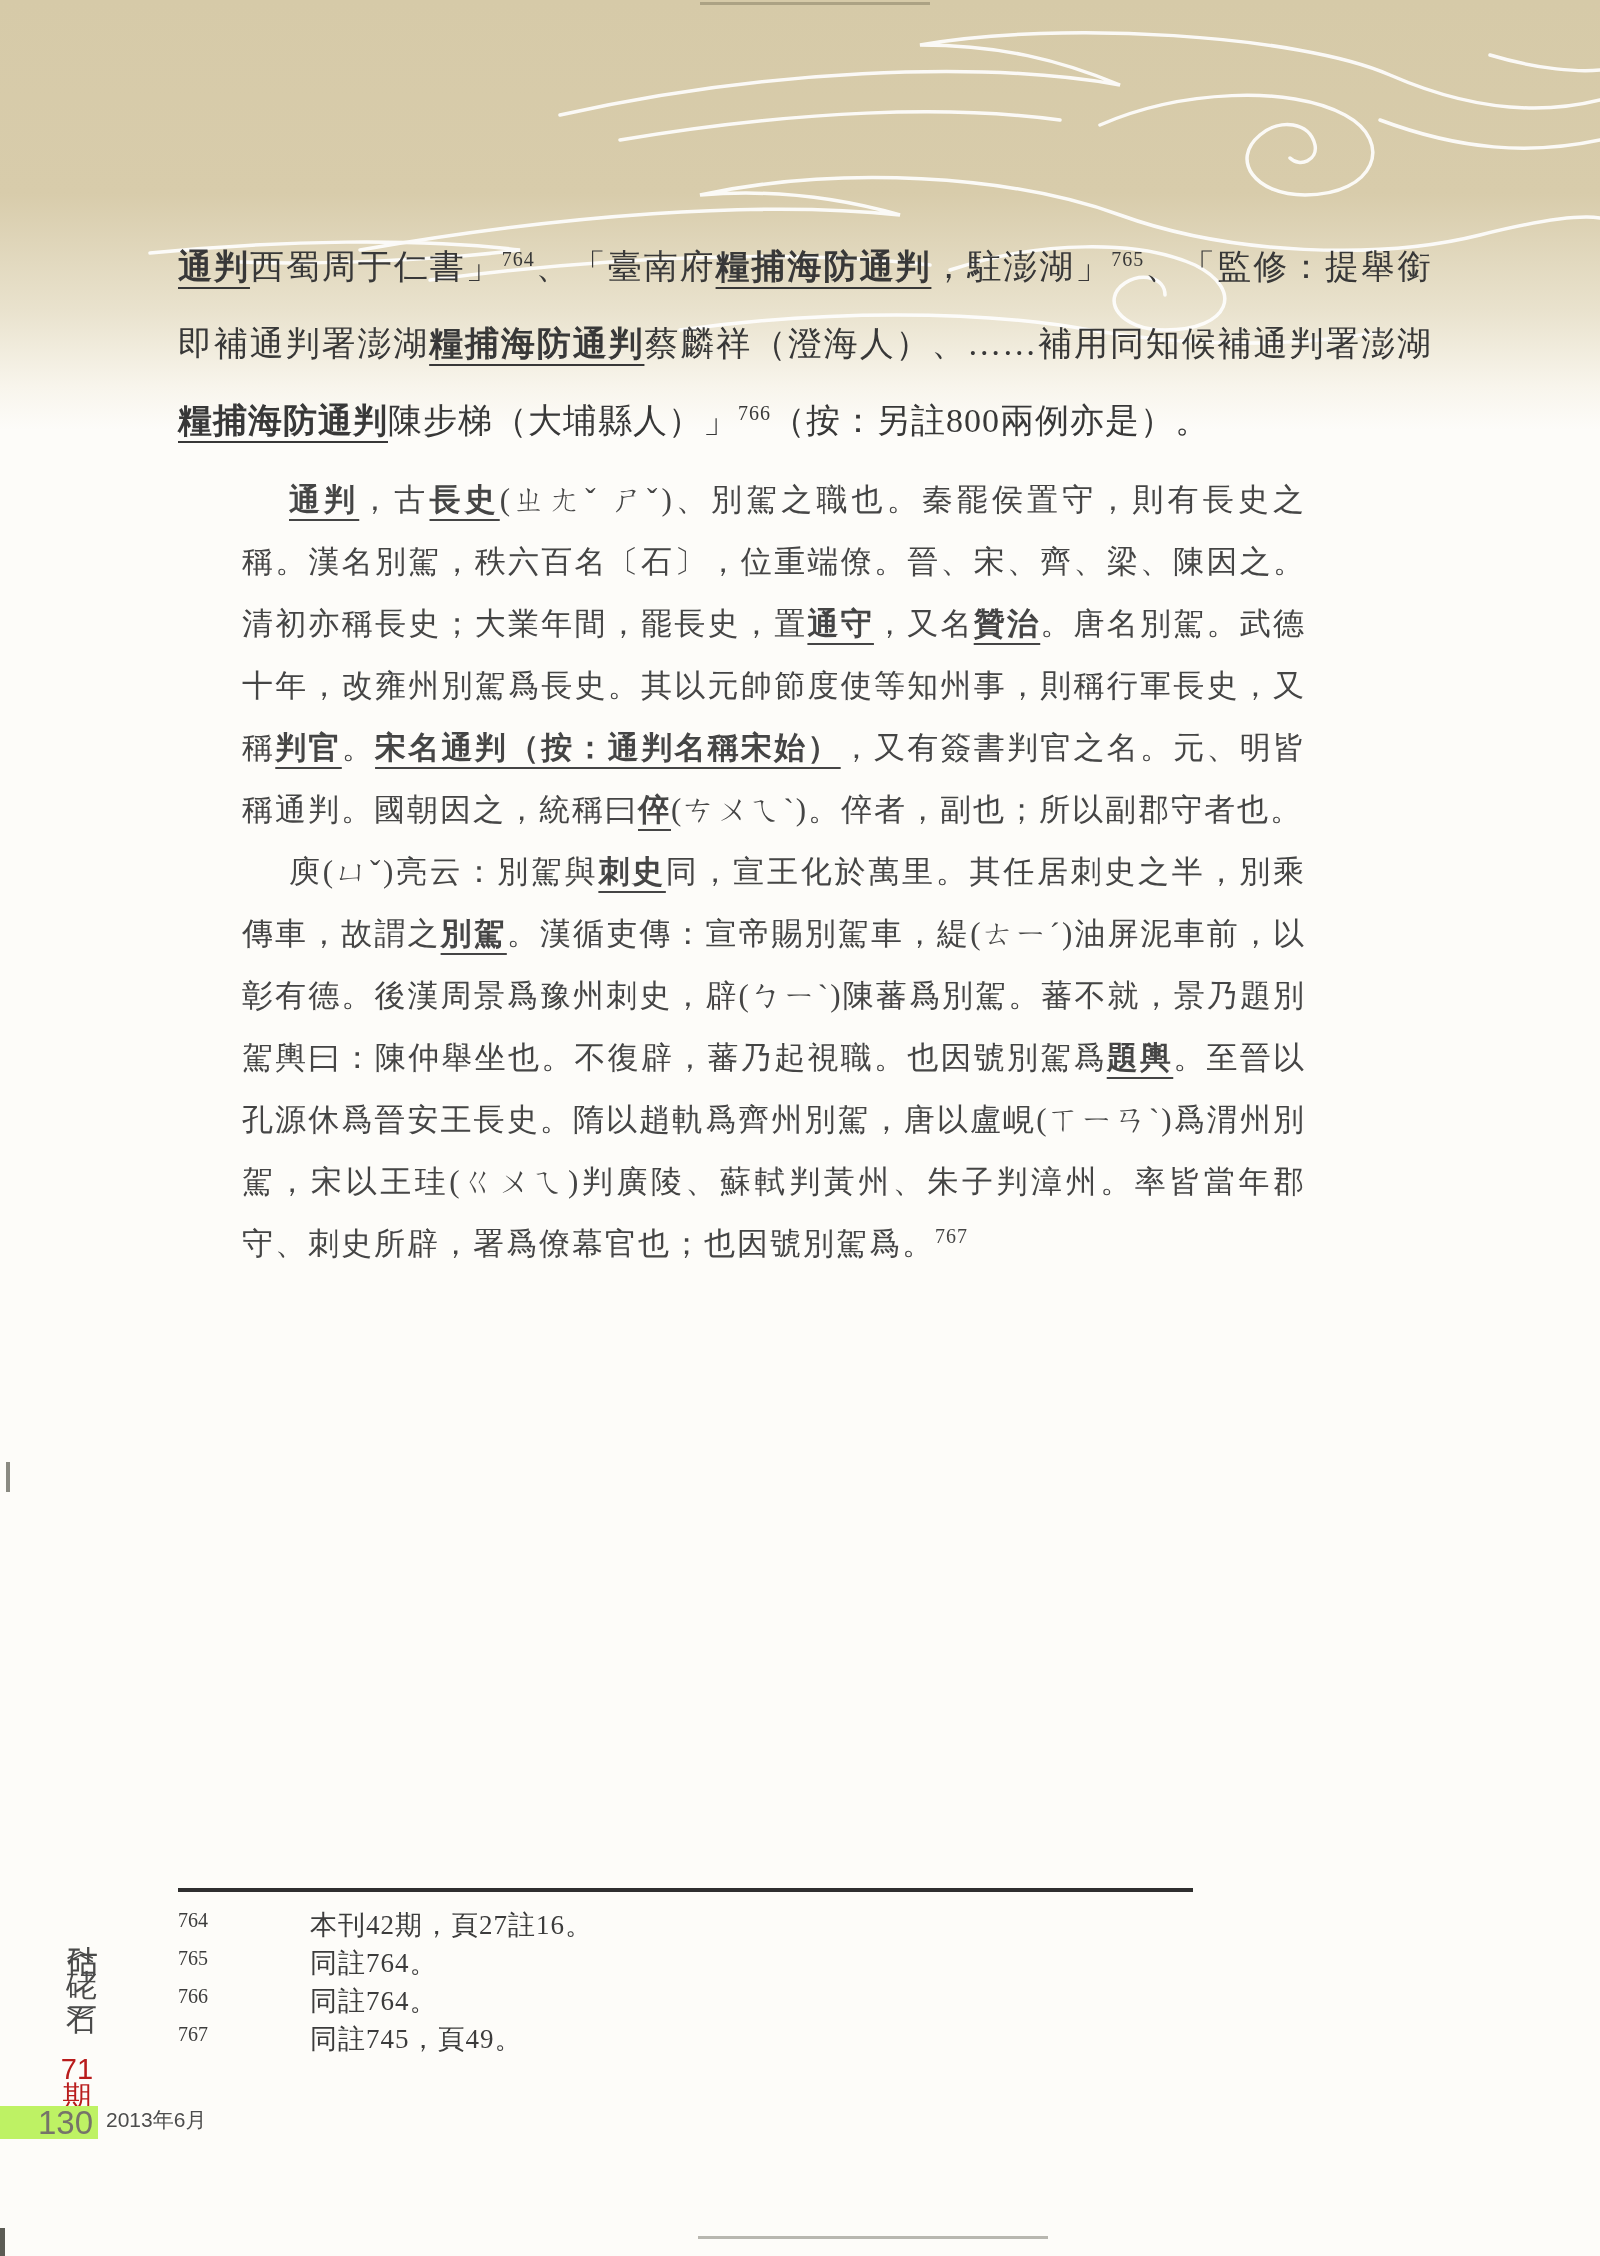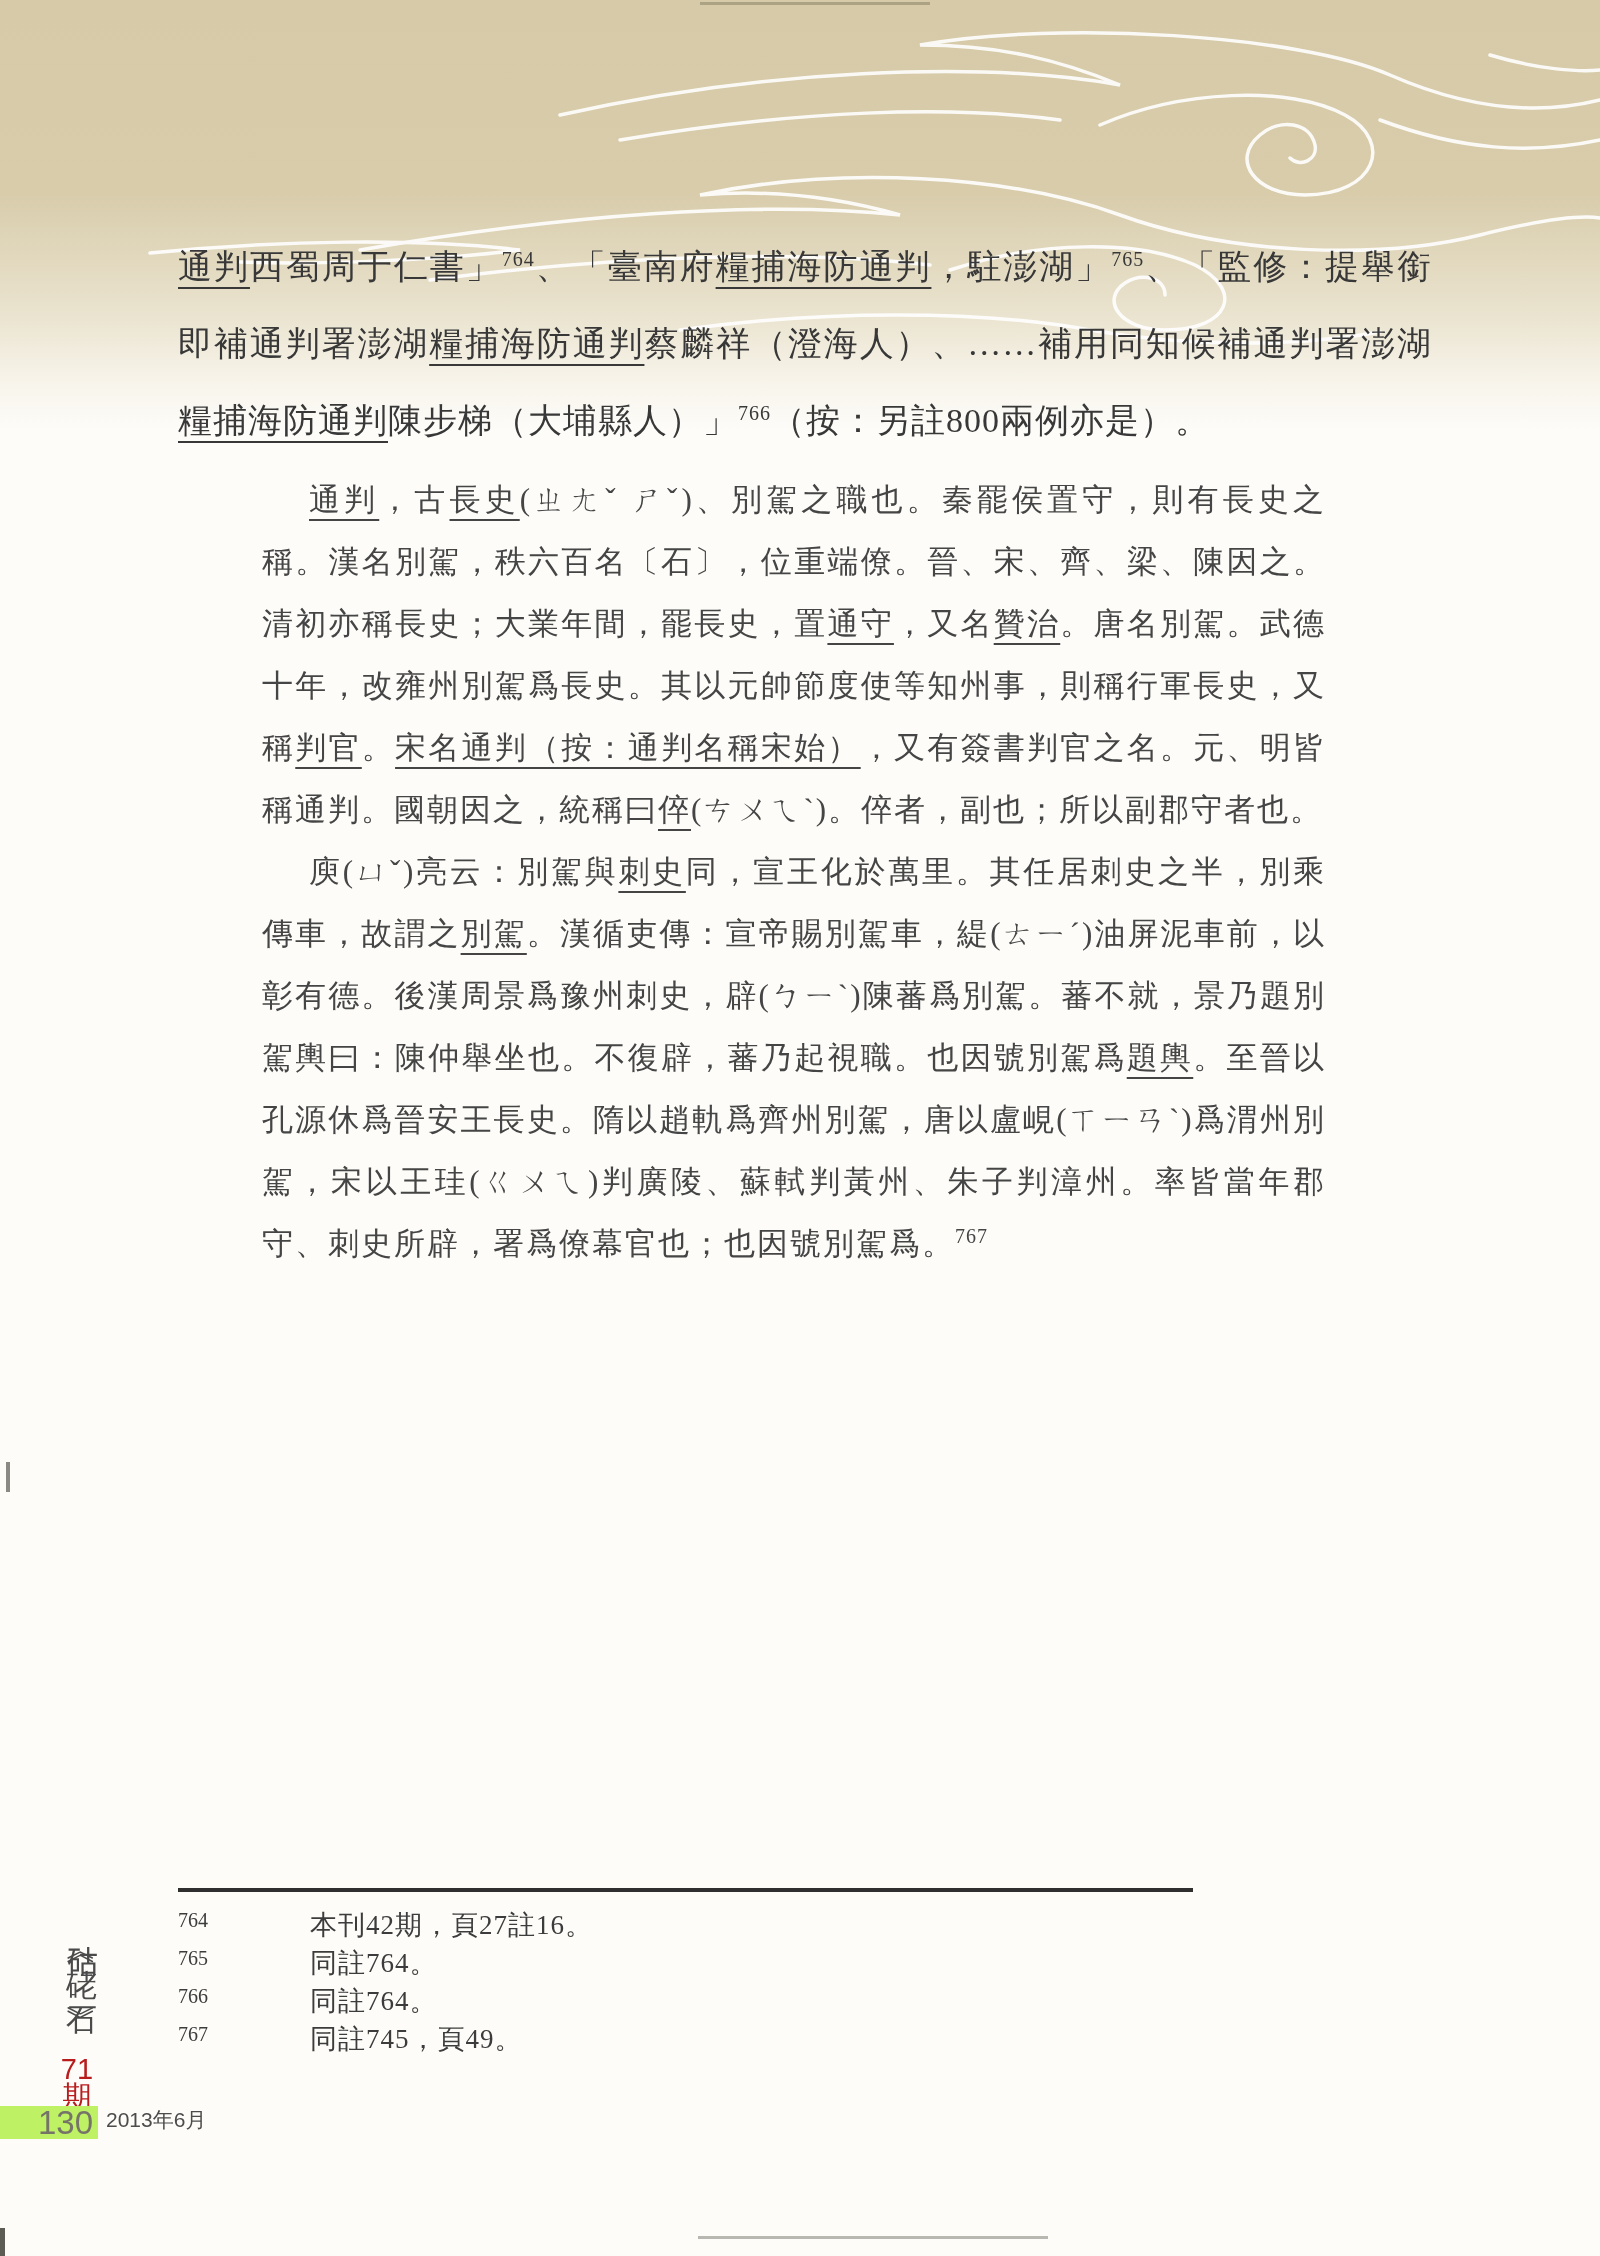--- a/index.html
+++ b/index.html
@@ -19,29 +19,30 @@
   .banner svg{position:absolute;left:0;top:0;}
   
   .content{
     position:absolute;left:178px;top:228px;width:1254px;
   }
   .content p{margin:0;text-align:justify;}
   p.body{font-size:34px;line-height:77px;letter-spacing:1px;}
   p.body.indent{text-indent:90px;}
   p.quote{
     font-size:31px;line-height:62px;
-    margin-left:84px;width:1064px;
+    margin-left:64px;width:1064px;
     text-indent:47px;color:#454545;letter-spacing:2px;
   }
   p.quote.first{margin-top:10px;}
   p.body.closing{margin-top:52px;line-height:70px;}
   .u{
     text-decoration:underline;
     text-decoration-thickness:2px;
     text-underline-offset:9px;
+    font-weight:bold;
   }
   sup.fnref{
     font-size:20px;line-height:0;vertical-align:super;
     letter-spacing:1px;text-indent:0;
   }
   
   .footnotes{
     position:absolute;left:178px;top:1888px;width:1015px;
     border-top:4px solid #2f2f2f;
     padding-top:14px;

